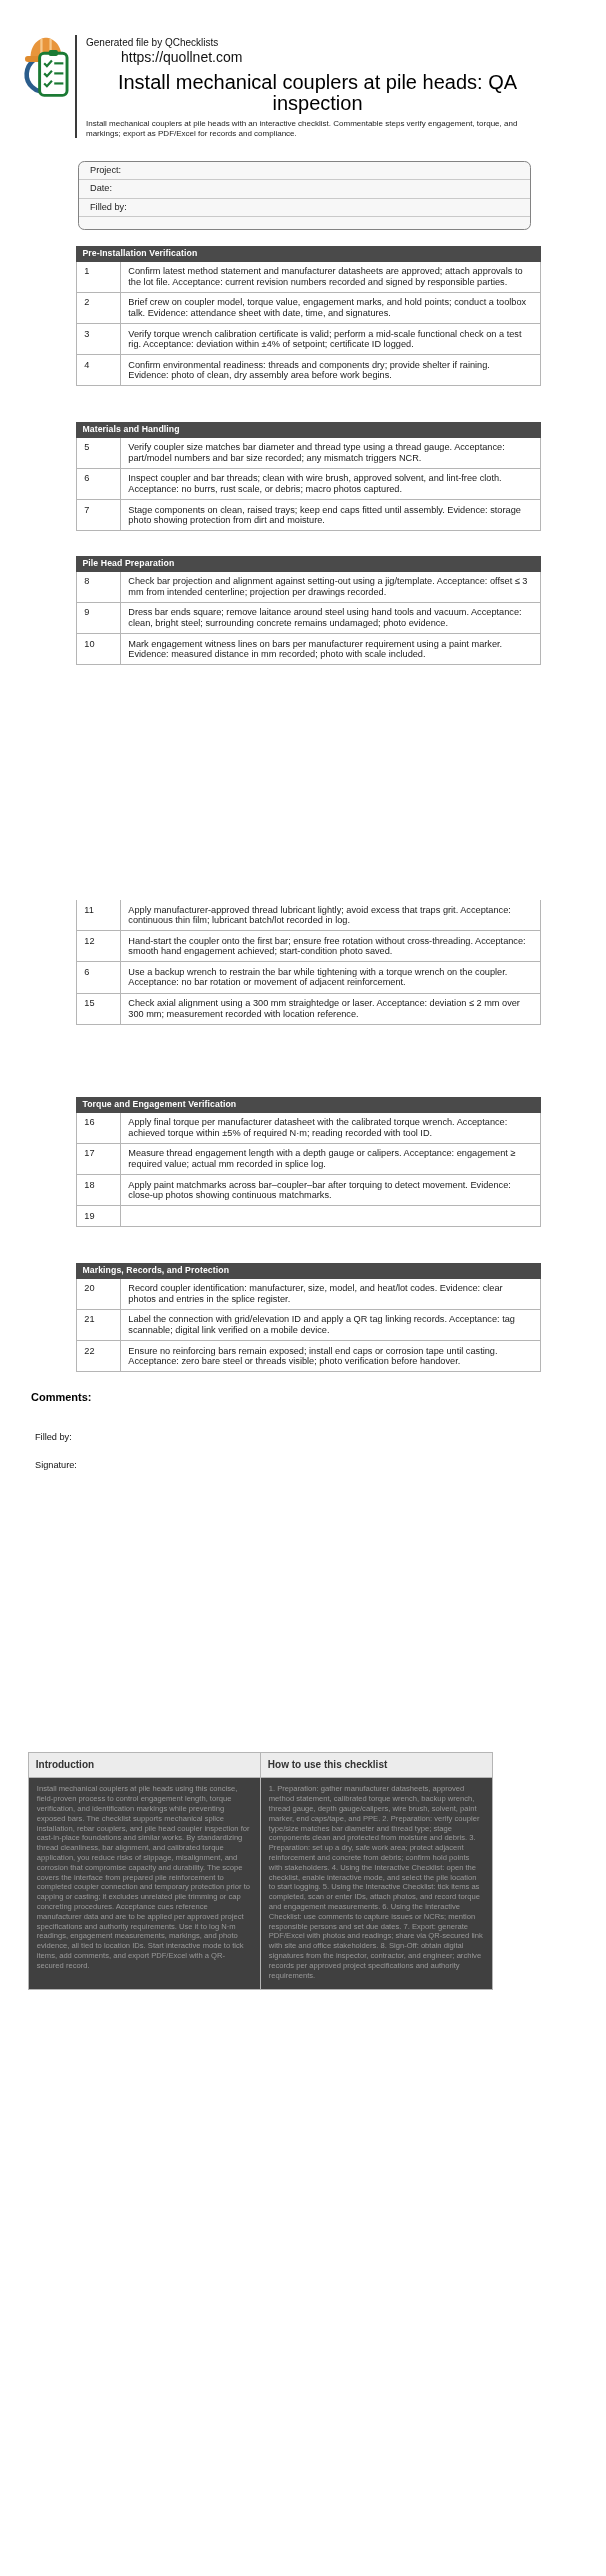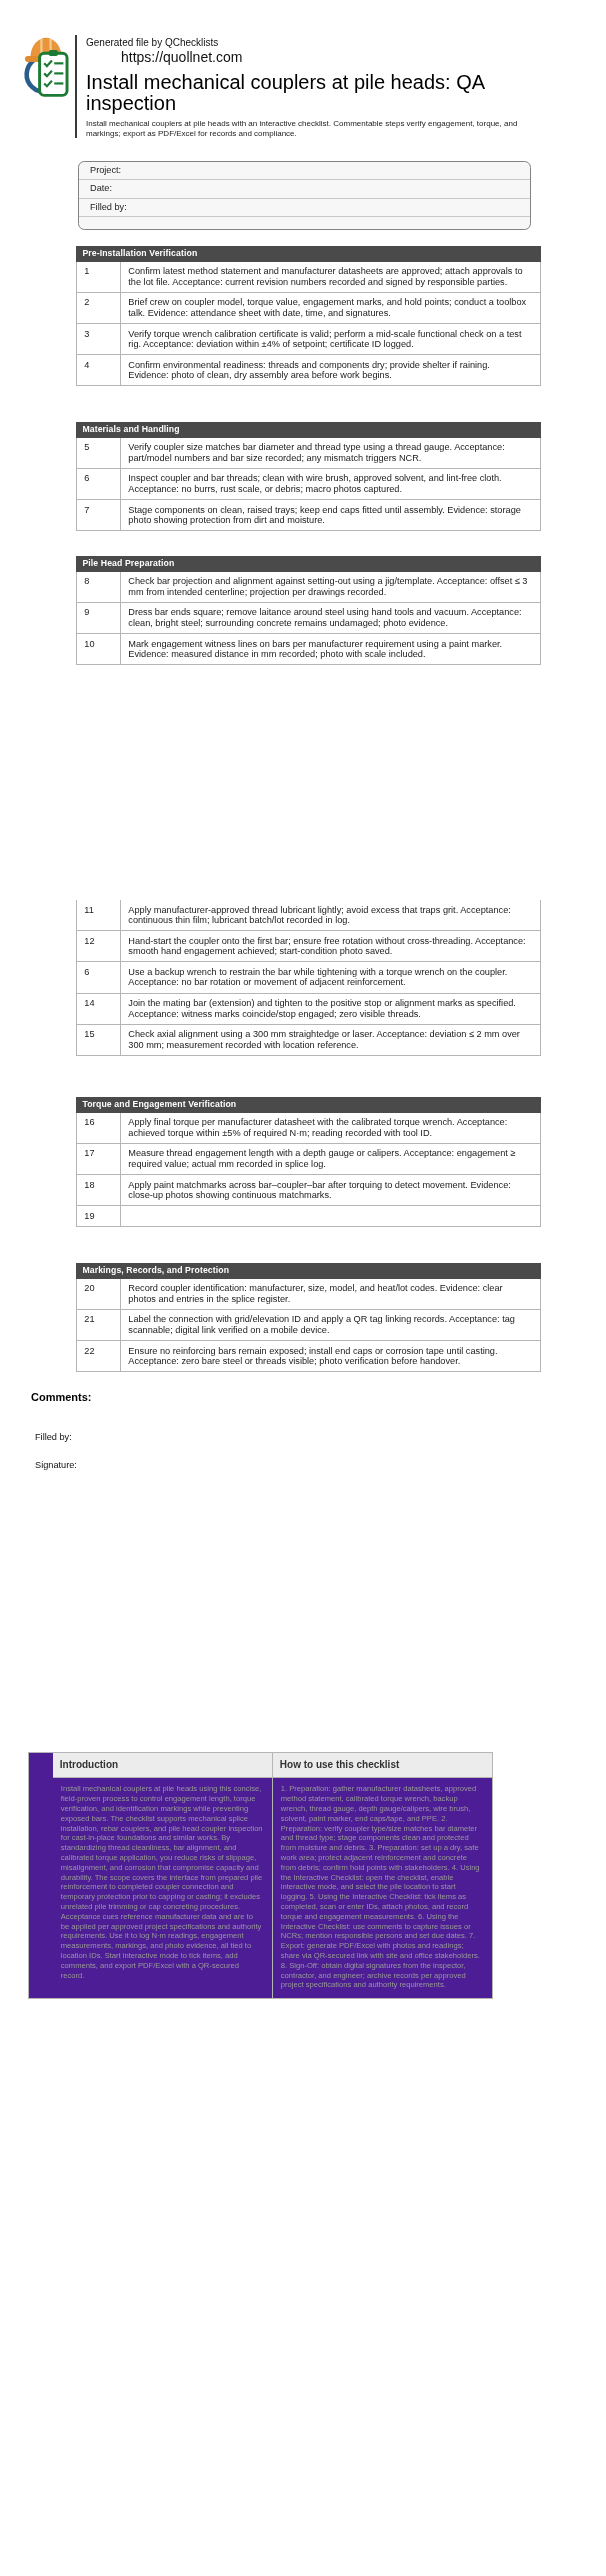--- a/index.html
+++ b/index.html
@@ -14,21 +14,21 @@
   .page{
     position:relative;width:607px;height:2576px;background:#ffffff;
     font-family:"Liberation Sans","DejaVu Sans",sans-serif;color:#1a1a1a;overflow:hidden;
   }
   
   .logo{position:absolute;left:23px;top:35px;width:46px;height:64px;}
   .vrule{position:absolute;left:75px;top:35px;width:1.8px;height:103px;background:#3a3a3a;}
   .htext{position:absolute;left:86px;top:37px;width:463px;}
   .gen{font-size:10px;line-height:12px;color:#111;}
   .url{font-size:14px;line-height:12px;color:#111;display:inline-block;padding-left:35px;}
-  .title{font-size:20px;line-height:21px;font-weight:400;color:#000;margin:7.3px 0 0 0;}
+  .title{font-size:20px;line-height:21px;font-weight:400;color:#000;margin:7.3px 0 0 0;text-align:center;}
   .subtitle{font-size:8px;line-height:10px;color:#222;margin:4.6px 0 0 0;}
   
   .form-box{
     position:absolute;left:78px;top:161px;width:453px;height:69px;box-sizing:border-box;
     background:var(--form-box-bg);border:0.9px solid #828282;border-radius:6.4px;overflow:hidden;
   }
   .form-row{height:17.4px;line-height:17.4px;border-bottom:0.9px solid #c9c9c9;padding-left:11px;
     font-size:9.2px;color:#222;}
   .form-row.empty{border-bottom:none;height:13px;}
   
@@ -45,21 +45,21 @@
   .cell{padding:4.6px 7.3px;font-size:9.2px;line-height:10.5px;color:#1a1a1a;box-sizing:border-box;}
   .cell.num{width:44px;flex:0 0 44px;border-right:0.9px solid var(--table-border);}
   .cell.txt{flex:1;}
   
   .comments{position:absolute;left:31px;top:1391px;font-size:11px;font-weight:bold;color:#000;}
   .filledby{position:absolute;left:35px;top:1432px;font-size:9.2px;color:#111;}
   .signature{position:absolute;left:35px;top:1460px;font-size:9.2px;color:#111;}
   
   .info{
     position:absolute;left:27.5px;top:1752px;width:465px;box-sizing:border-box;
-    display:flex;border:0.9px solid var(--table-border);background:#4c1d95;padding-left:24px;
+    display:flex;border:0.9px solid var(--table-border);background:#404040;
   }
   .info-col{flex:1 1 50%;display:flex;flex-direction:column;min-width:0;}
   .info-col.first{border-right:0.9px solid var(--table-border);}
   .info-head{
     background:var(--info-header-bg);border-bottom:0.9px solid var(--table-border);
     font-size:10px;font-weight:bold;color:#333;height:24px;line-height:24px;padding:0 7.3px;
   }
   .info-body{padding:6.4px 8.3px 8.3px 8.3px;font-size:7.6px;line-height:9.8px;color:var(--info-body-text);}
 </style>
 </head>
@@ -161,24 +161,20 @@
         </div>
         <div class="row">
           <div class="cell num">12</div>
           <div class="cell txt">Hand-start the coupler onto the first bar; ensure free rotation without cross-threading. Acceptance: smooth hand engagement achieved; start-condition photo saved.</div>
         </div>
         <div class="row">
           <div class="cell num">6</div>
           <div class="cell txt">Use a backup wrench to restrain the bar while tightening with a torque wrench on the coupler. Acceptance: no bar rotation or movement of adjacent reinforcement.</div>
         </div>
         <div class="row">
-          <div class="cell num">14</div>
-          <div class="cell txt">Join the mating bar (extension) and tighten to the positive stop or alignment marks as specified. Acceptance: witness marks coincide/stop engaged; zero visible threads.</div>
-        </div>
-        <div class="row">
           <div class="cell num">15</div>
           <div class="cell txt">Check axial alignment using a 300 mm straightedge or laser. Acceptance: deviation ≤ 2 mm over 300 mm; measurement recorded with location reference.</div>
         </div>
       </div>
   </div>
   <div class="sec sec4">
     <div class="sec-bar">Torque and Engagement Verification</div>
     <div class="rows">
         <div class="row">
           <div class="cell num">16</div>

